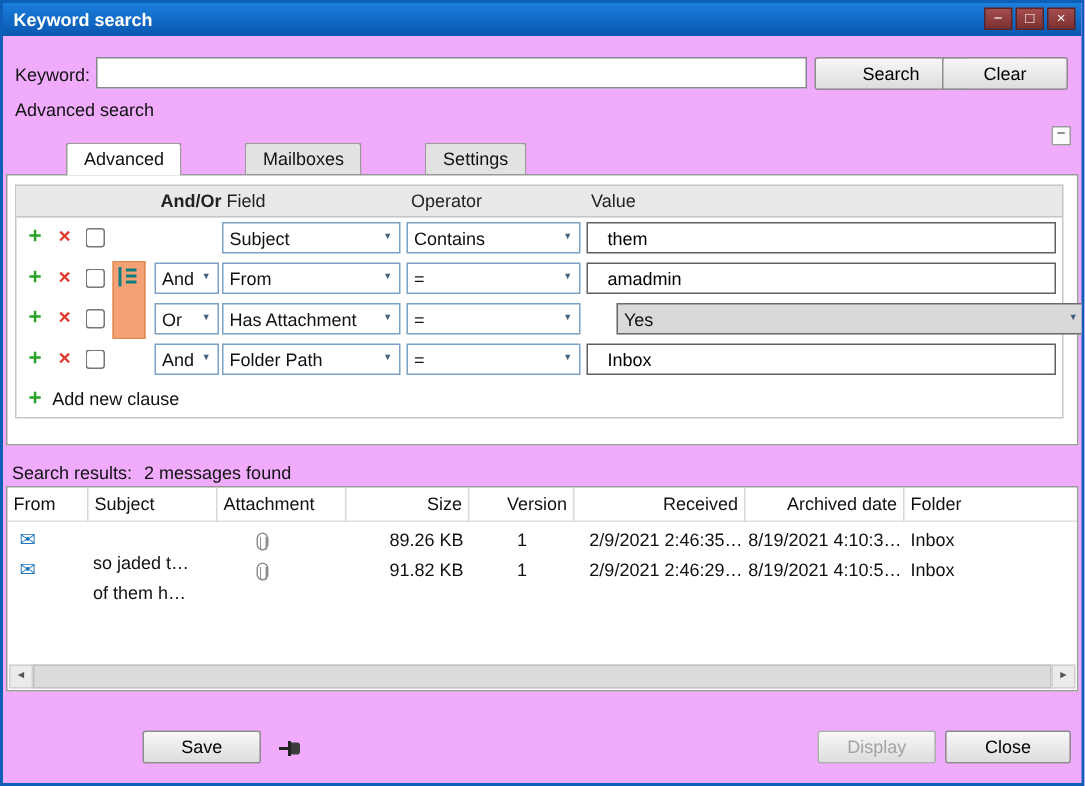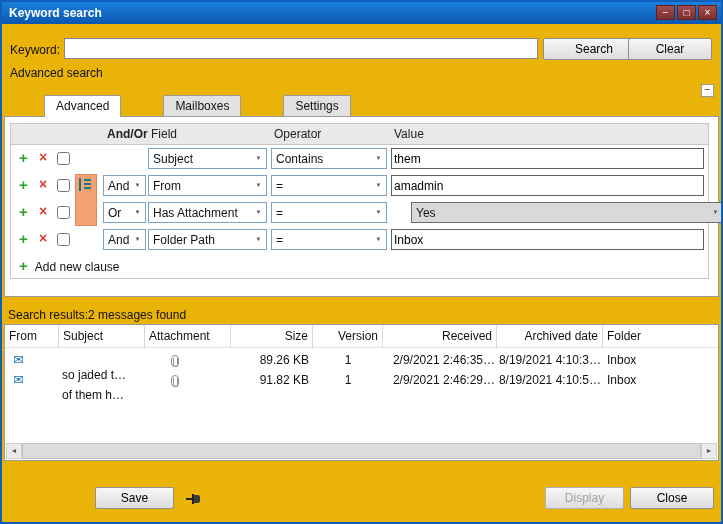--- a/index.html
+++ b/index.html
@@ -1,20 +1,20 @@
 <!DOCTYPE html>
 <html><head>
 <meta charset="utf-8">
 <style>
   * { margin:0; padding:0; box-sizing:border-box; }
   body { font-family:"Liberation Sans","DejaVu Sans",sans-serif; background:#ffffff; }
   .abs { position:absolute; }
   .window {
     position:relative; width:723px; height:524px;
-    background:#eab308; border:2px solid #0d5fb8; overflow:hidden;
+    background:#f0abfc; border:2px solid #0d5fb8; overflow:hidden;
     font-size:12px; color:#111;
   }
   
   .titlebar { position:absolute; top:0; left:0; right:0; height:22px;
     background:linear-gradient(#1b7fdd,#0a57b0); }
   .title { position:absolute; left:7px; top:4px; font-size:12px; font-weight:bold; color:#fff; }
   .winbtns { position:absolute; right:4px; top:3px; display:flex; gap:2px; }
   .winbtn { width:19px; height:15px; background:linear-gradient(#a54d4d,#7c2f2f);
     border:1px solid #5e2222; color:#fff; font-size:10px; line-height:13px; text-align:center; cursor:default; }
   
@@ -50,31 +50,31 @@
   .combo { position:absolute; top:3px; height:21px; border:1px solid #7aa2c4; background:#fff; cursor:default; }
   .combo .txt { position:absolute; left:4px; top:3px; right:15px; white-space:nowrap; overflow:hidden; }
   .combo .arrow { position:absolute; right:1px; top:0; width:13px; height:19px; text-align:center;
     font-size:6px; color:#44617c; line-height:19px; }
   .combo.gray { background:#d9d9d9; border-color:#6b6b6b;margin-left:20px; }
   .c-andor { left:92px; width:43px; }
   .c-field { left:137px; width:119px; }
   .c-op    { left:260px; width:116px; }
   .c-val   { left:380px; width:313px; }
   .val-input { position:absolute; left:380px; width:313px; top:3px; height:21px;
-    border:1px solid #5f5f5f; font-size:12px; padding:0 2px; font-family:inherit; }
+    border:1px solid #5f5f5f; font-size:12px; padding:0 13px; font-family:inherit; }
   .group-block { position:absolute; left:64px; top:50px; width:22px; height:52px;
     background:#f4a175; border:1px solid #df8a55; }
   .grp-icon { position:absolute; left:3px; top:3px; width:12px; height:13px; border-left:2px solid #0c8080; }
   .grp-icon span { position:absolute; left:3px; width:7px; height:2px; background:#0c8080; }
   .gl1 { top:1px; } .gl2 { top:5px; } .gl3 { top:9px; }
   .add-clause { position:absolute; left:8px; top:133px; }
   .add-clause .plus { color:#2aa22a; font-size:15px; font-weight:bold; margin-right:7px; }
   
   .results-line { left:6px; top:306px; }
-  .results-line .val { }
+  .results-line .val { margin-left:8px; }
   .results-table { position:absolute; left:2px; top:322px; width:715px; height:137px;
     background:#fff; border:1px solid #9a9a9a; }
   .rhdr { position:absolute; left:0; top:0; right:0; height:23px; border-bottom:1px solid #e0e0e0; }
   .rh { position:absolute; top:0; height:23px; border-right:1px solid #d8d8d8; padding:4px 4px 0 4px;
     white-space:nowrap; overflow:hidden; cursor:default; }
   .right { text-align:right; }
   .h-from { left:0; width:54px; } .h-subject { left:54px; width:86px; } .h-attach { left:140px; width:86px; }
   .h-size { left:226px; width:82px; } .h-version { left:308px; width:70px; } .h-received { left:378px; width:114px; }
   .h-archived { left:492px; width:106px; } .h-folder { left:598px; width:115px; border-right:none; }
   .rrow { position:absolute; left:0; right:0; height:20px; }

